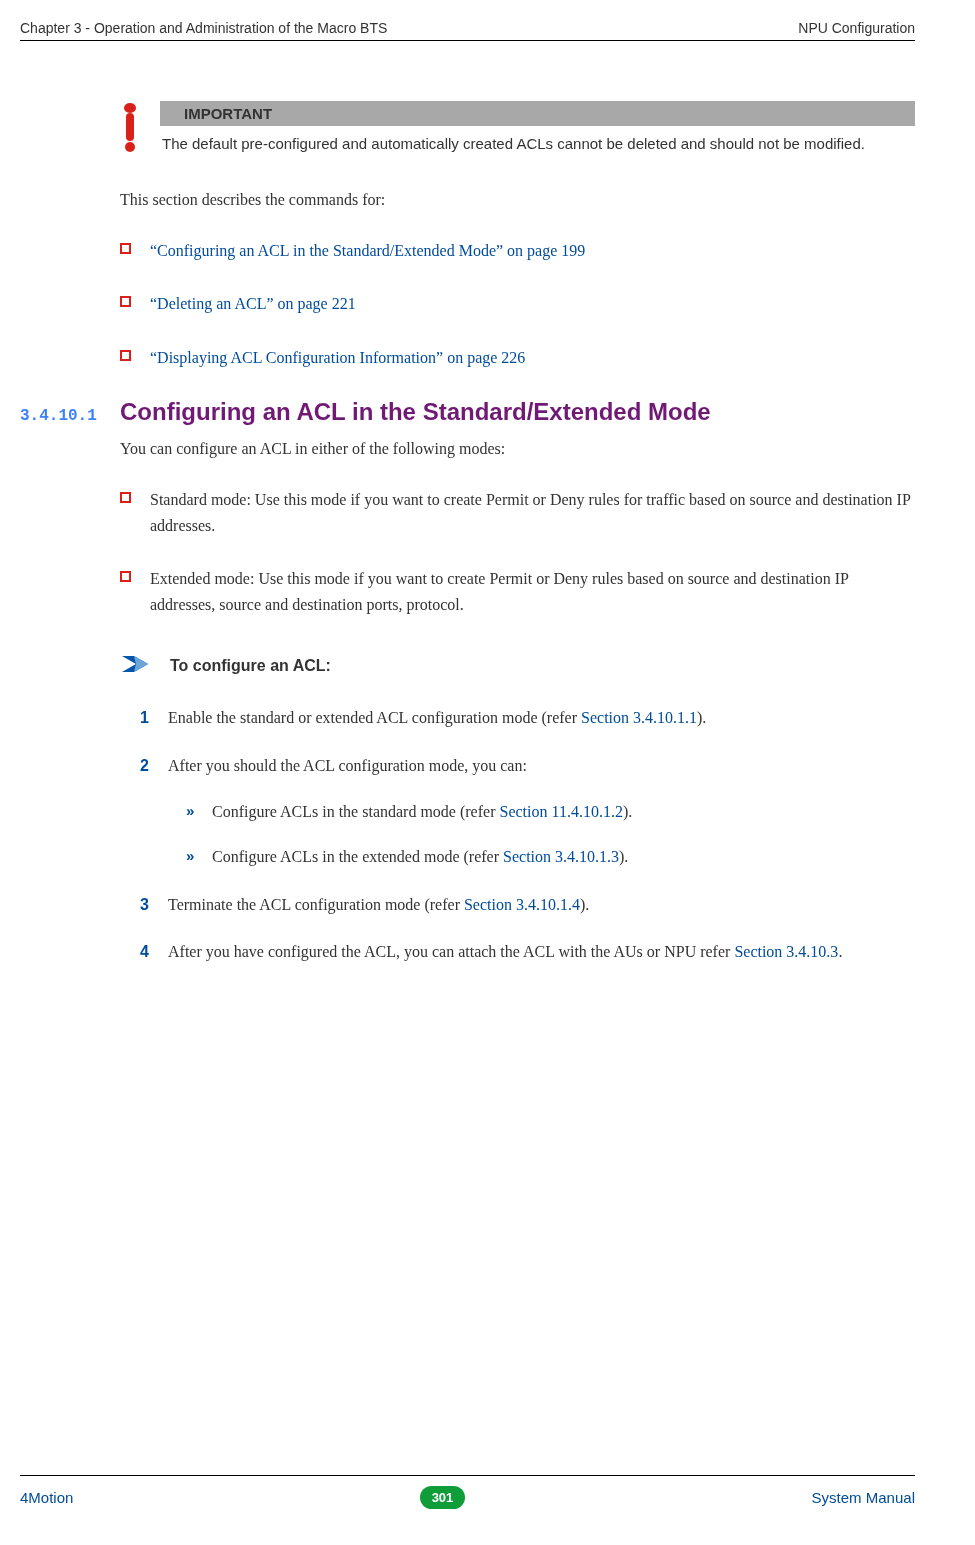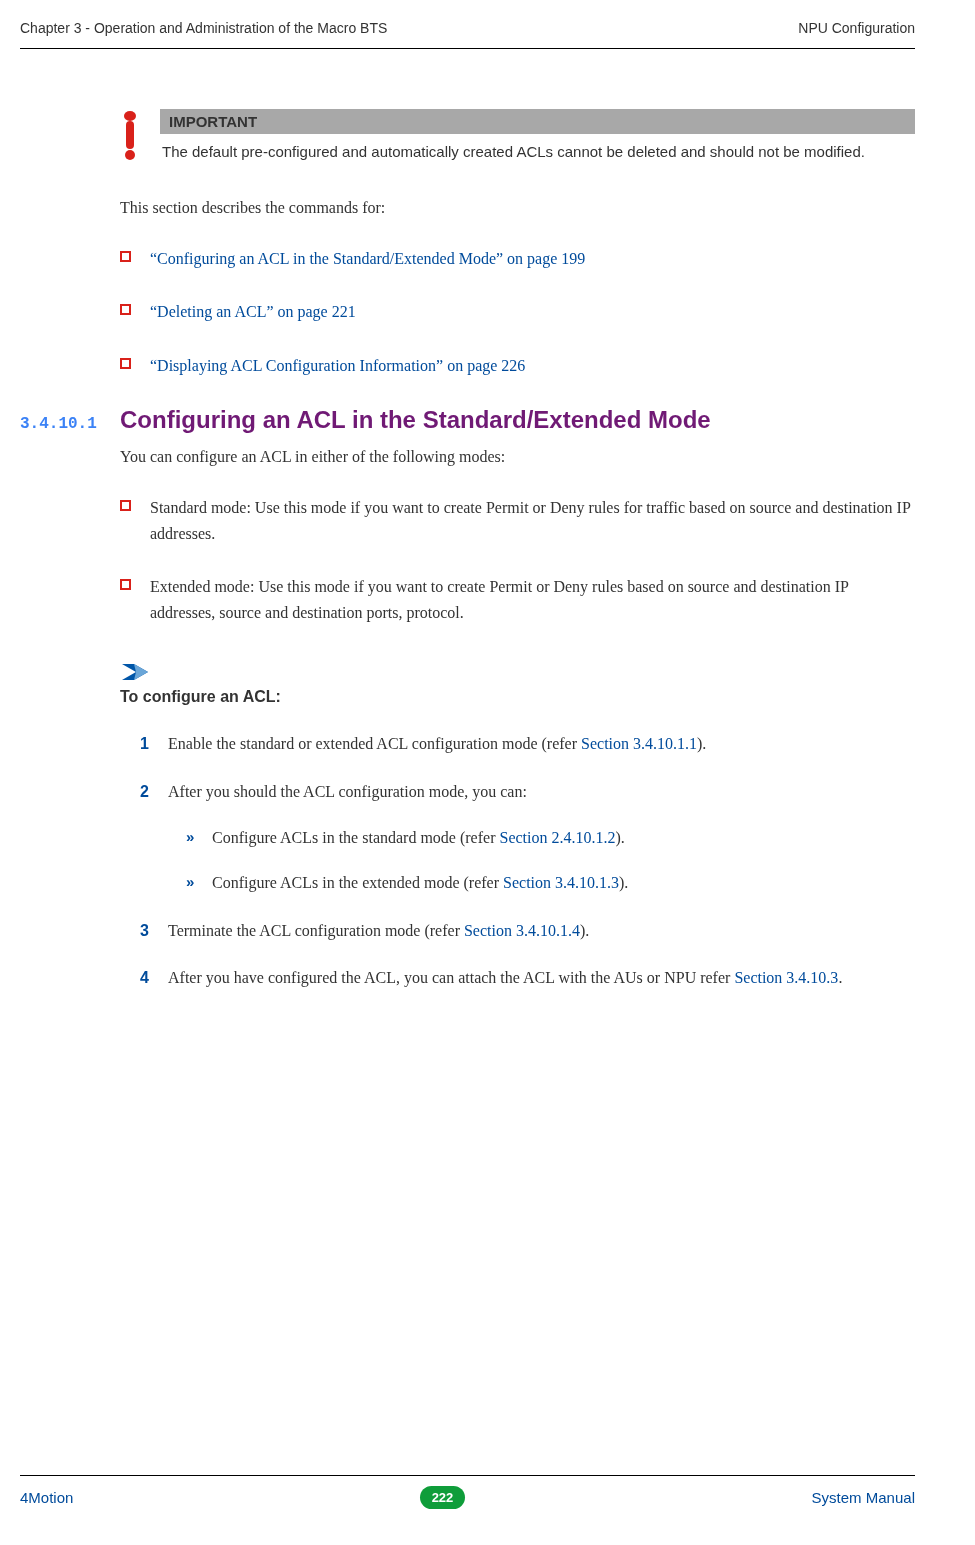--- a/index.html
+++ b/index.html
@@ -18,21 +18,21 @@
     padding: 20px 60px 0 20px;
     box-sizing: border-box;
   }
   .header-bar {
     display: flex;
     justify-content: space-between;
     font-family: Arial, Helvetica, sans-serif;
     font-size: 14px;
     color: #333;
     border-bottom: 1px solid #000;
-    padding-bottom: 12px;
+    padding-bottom: 4px;
     margin-bottom: 60px;
   }
   .content {
     margin-left: 100px;
   }
   .important-box {
     display: flex;
     align-items: flex-start;
     margin-bottom: 30px;
   }
@@ -43,21 +43,21 @@
     margin-top: 2px;
   }
   .important-body {
     flex: 1;
   }
   .important-title {
     background: #a8a8a8;
     font-family: Arial, Helvetica, sans-serif;
     font-weight: bold;
     font-size: 15px;
-    padding: 4px 9px;
+    padding: 4px 24px;
     margin-bottom: 8px;
   }
   .important-text {
     font-family: Arial, Helvetica, sans-serif;
     font-size: 15px;
     line-height: 1.3;
     margin-left: 2px;
   }
   .body-text {
     margin: 0 0 25px 0;
@@ -100,22 +100,22 @@
     flex-shrink: 0;
   }
   .section-title {
     font-family: Arial, Helvetica, sans-serif;
     font-size: 24px;
     font-weight: bold;
     color: #701a75;
   }
   .proc-row {
     display: flex;
+    align-items: center;
     margin: 35px 0 25px 0;
-    flex-direction: column;
   }
   .arrow-icon {
     width: 50px;
     flex-shrink: 0;
   }
   .proc-title {
     font-family: Arial, Helvetica, sans-serif;
     font-weight: bold;
     font-size: 16px;
   }
@@ -257,21 +257,21 @@
       <li class="num-item">
         <span class="num-index">1</span>
         <span>Enable the standard or extended ACL configuration mode (refer </span><span class="link-blue">Section 3.4.10.1.1</span><span>).</span>
       </li>
       <li class="num-item">
         <span class="num-index">2</span>
         <span>After you should the ACL configuration mode, you can:</span>
         <ul class="sub-list">
           <li class="sub-item">
             <span class="chevron">»</span>
-            <span>Configure ACLs in the standard mode (refer </span><span class="link-blue">Section 2.4.10.1.2</span><span>).</span>
+            <span>Configure ACLs in the standard mode (refer </span><span class="link-blue">Section 11.4.10.1.2</span><span>).</span>
           </li>
           <li class="sub-item">
             <span class="chevron">»</span>
             <span>Configure ACLs in the extended mode (refer </span><span class="link-blue">Section 3.4.10.1.3</span><span>).</span>
           </li>
         </ul>
       </li>
       <li class="num-item">
         <span class="num-index">3</span>
         <span>Terminate the ACL configuration mode (refer </span><span class="link-blue">Section 3.4.10.1.4</span><span>).</span>
@@ -281,15 +281,15 @@
         <span>After you have configured the ACL, you can attach the ACL with the AUs or NPU refer </span><span class="link-blue">Section 3.4.10.3</span><span>.</span>
       </li>
     </ol>
 
   </div>
 
 </div>
 
 <div class="footer">
   <span class="footer-left">4Motion</span>
-  <span class="page-pill">222</span>
+  <span class="page-pill">301</span>
   <span class="footer-right">System Manual</span>
 </div>
 
 </body></html>

